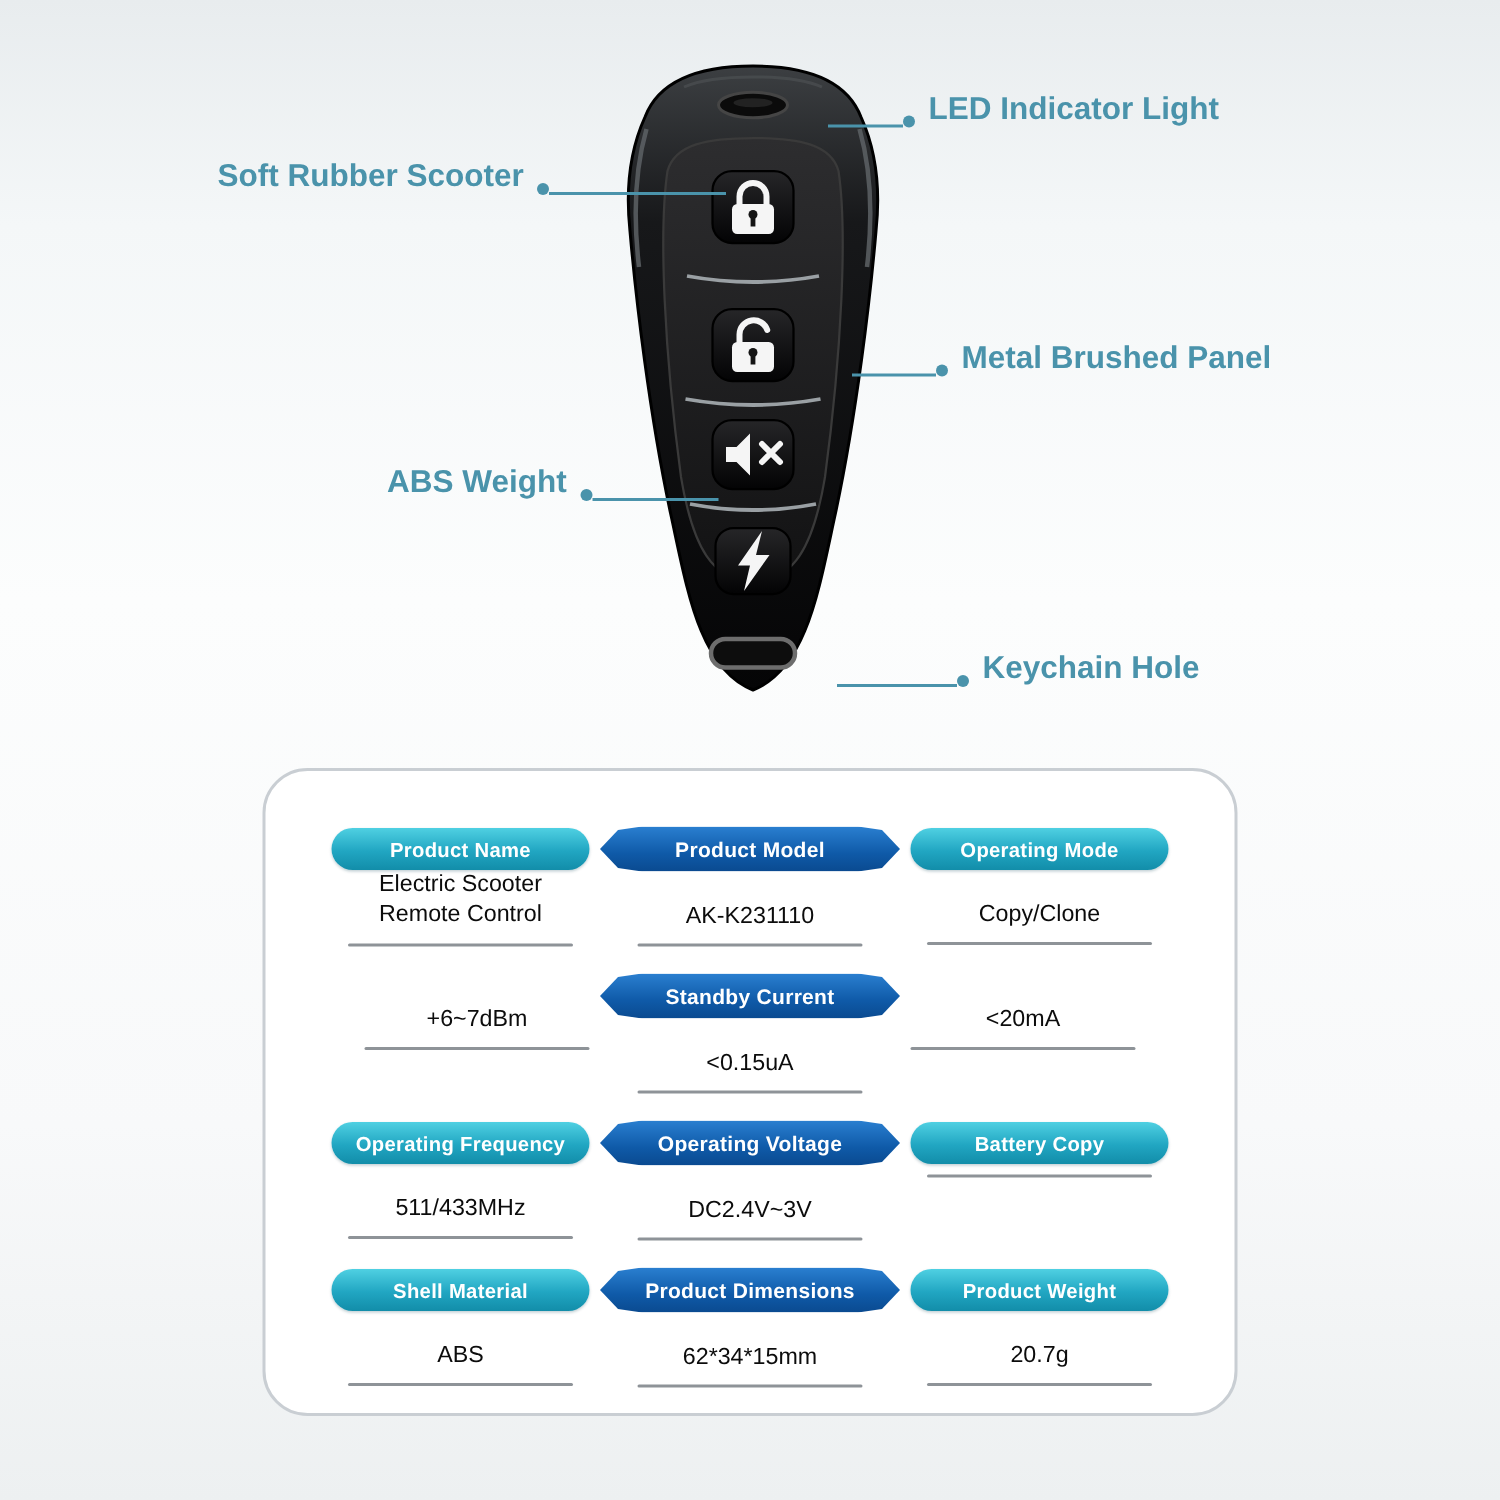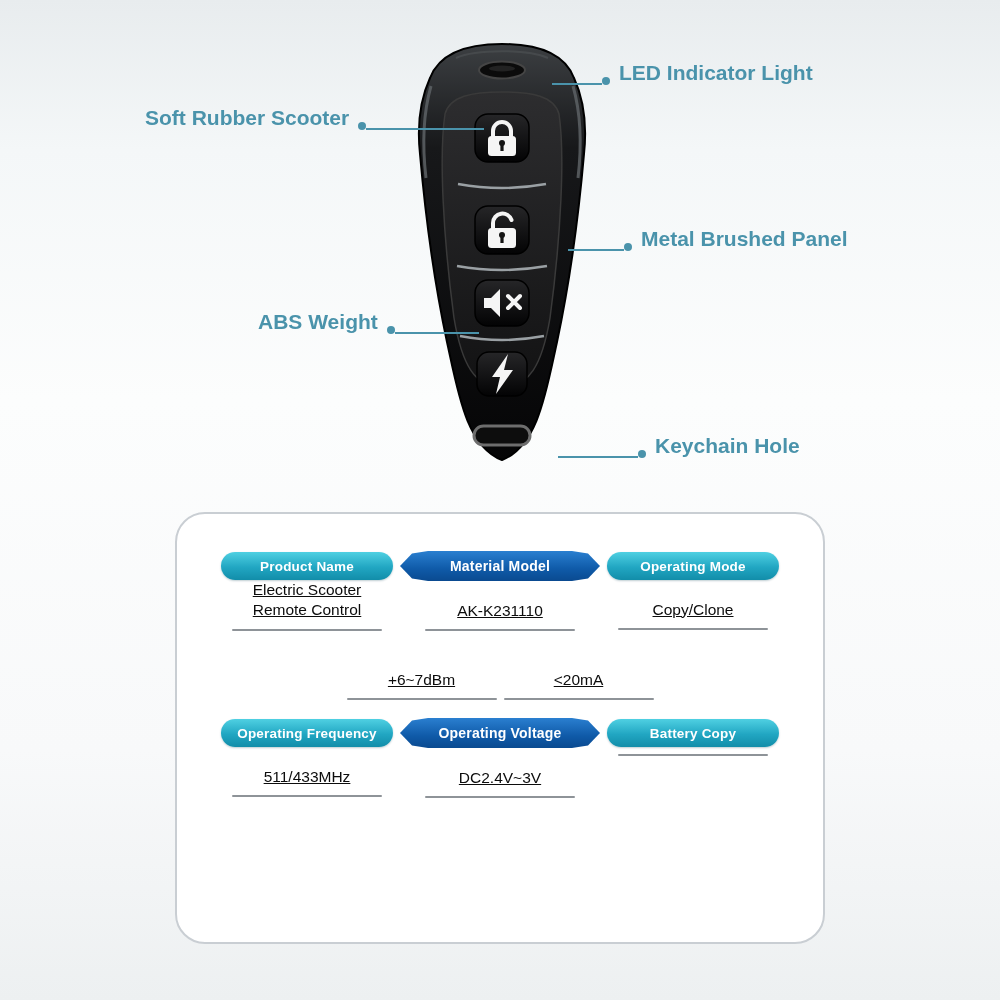--- a/index.html
+++ b/index.html
@@ -30,21 +30,21 @@
     box-shadow:0 1px 2px rgba(0,60,80,.25);
   }
   .pill.blue{
     width:200px;height:30px;font-size:14px;margin-top:-1px;
     background:linear-gradient(180deg,#2a7fd0 0%,#0f5aa8 60%,#0a4a90 100%);
     clip-path:polygon(0% 50%,6% 8%,14% 0%,86% 0%,94% 8%,100% 50%,94% 92%,86% 100%,14% 100%,6% 92%);
   }
   .val{
     min-height:40px;display:flex;align-items:flex-end;justify-content:center;
     text-align:left;font-size:15.5px;color:#0c0c0c;white-space:pre-line;
-    line-height:1.32;padding-bottom:1px;text-decoration:underline;
+    line-height:1.32;padding-bottom:1px;
   }
   .rule{width:150px;height:2px;background:#8e9398;margin-top:7px;border-radius:1px;}
 </style>
 </head>
 <body>
 
 <div class="remote-wrap">
   <svg width="344" height="434" viewBox="0 0 344 434" xmlns="http://www.w3.org/2000/svg">
     <defs>
       <linearGradient id="bodyGrad" x1="0" y1="0" x2="0" y2="1">
@@ -149,37 +149,42 @@
 <div class="spec-card">
 
   <div class="spec-row">
     <div class="cell">
       <div class="pill teal">Product Name</div>
       <div class="val">Electric Scooter
 Remote Control</div>
       <div class="rule"></div>
     </div>
     <div class="cell">
-      <div class="pill blue">Material Model</div>
+      <div class="pill blue">Product Model</div>
       <div class="val">AK-K231110</div>
       <div class="rule"></div>
     </div>
     <div class="cell">
       <div class="pill teal">Operating Mode</div>
       <div class="val">Copy/Clone</div>
       <div class="rule"></div>
     </div>
   </div>
 
   <div class="spec-row">
     <div class="cell">
       <div class="val">+6~7dBm</div>
       <div class="rule"></div>
     </div>
     <div class="cell">
+      <div class="pill blue">Standby Current</div>
+      <div class="val">&lt;0.15uA</div>
+      <div class="rule"></div>
+    </div>
+    <div class="cell">
       <div class="val">&lt;20mA</div>
       <div class="rule"></div>
     </div>
   </div>
 
   <div class="spec-row">
     <div class="cell">
       <div class="pill teal">Operating Frequency</div>
       <div class="val">511/433MHz</div>
       <div class="rule"></div>
@@ -188,14 +193,31 @@
       <div class="pill blue">Operating Voltage</div>
       <div class="val">DC2.4V~3V</div>
       <div class="rule"></div>
     </div>
     <div class="cell">
       <div class="pill teal">Battery Copy</div>
       <div class="rule"></div>
     </div>
   </div>
 
+  <div class="spec-row">
+    <div class="cell">
+      <div class="pill teal">Shell Material</div>
+      <div class="val">ABS</div>
+      <div class="rule"></div>
+    </div>
+    <div class="cell">
+      <div class="pill blue">Product Dimensions</div>
+      <div class="val">62*34*15mm</div>
+      <div class="rule"></div>
+    </div>
+    <div class="cell">
+      <div class="pill teal">Product Weight</div>
+      <div class="val">20.7g</div>
+      <div class="rule"></div>
+    </div>
+  </div>
 
 </div>
 
 </body></html>

